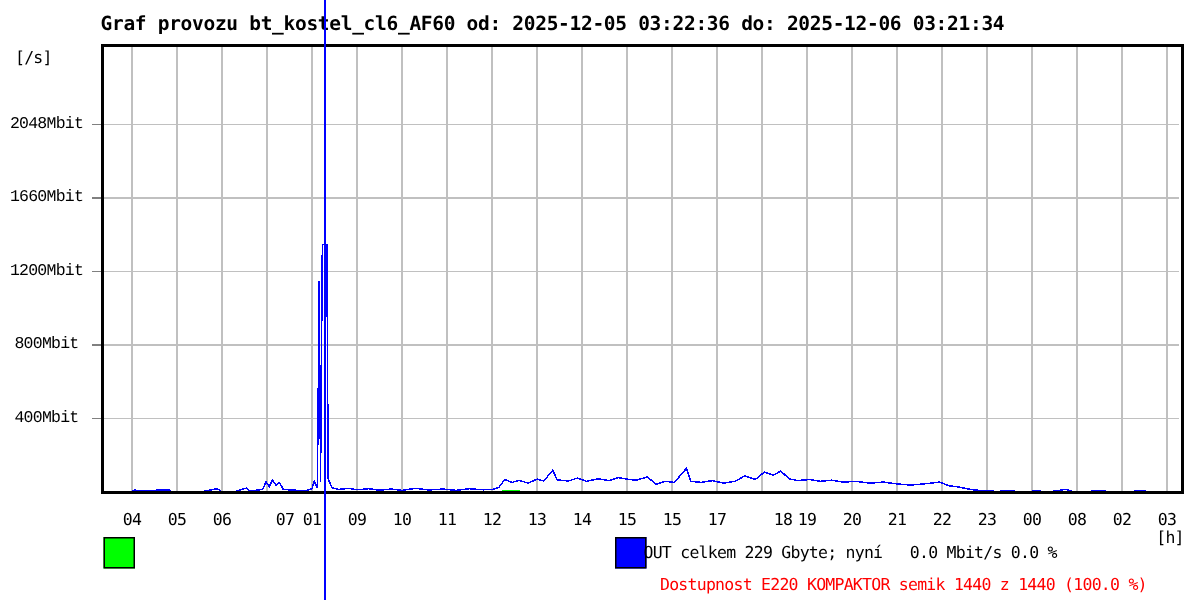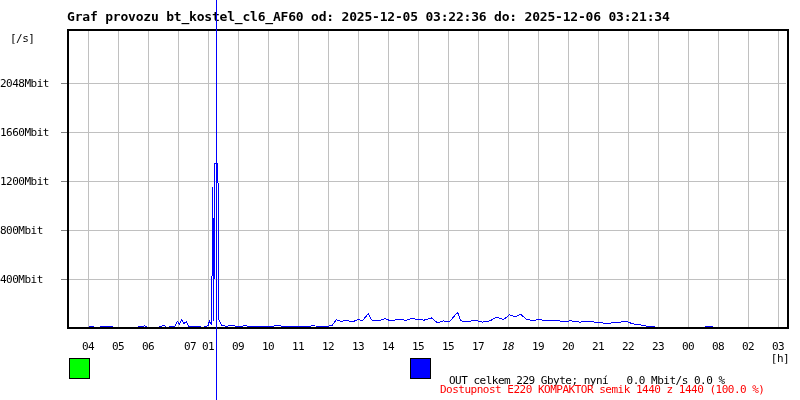--- a/index.html
+++ b/index.html
@@ -1,30 +1,30 @@
 <!DOCTYPE html>
 <html><head>
 <meta charset="utf-8">
 <style>
   html,body{margin:0;padding:0;background:#c0c0c0;}
   .screen{position:relative;width:800px;height:400px;background:#ffffff;
           font-family:"DejaVu Sans Mono",monospace;color:#000;overflow:hidden;}
   .title{position:absolute;left:67px;top:9px;font-size:13px;font-weight:bold;
          letter-spacing:-0.2px;white-space:pre;}
   .yunit{position:absolute;left:10px;top:32px;font-size:11px;letter-spacing:-0.5px;}
-  .ylab{position:absolute;left:0;width:62px;text-align:left;font-size:11px;letter-spacing:-0.5px;}
+  .ylab{position:absolute;left:0;width:62px;text-align:center;font-size:11px;letter-spacing:-0.5px;font-family:Liberation Mono, monospace;}
   .xlab{position:absolute;width:26px;text-align:center;top:340px;font-size:11px;letter-spacing:-0.5px;}
   .xunit{position:absolute;left:764px;top:352px;width:32px;text-align:center;
          font-size:11px;letter-spacing:-0.5px;}
   .swatch{position:absolute;top:358px;width:19px;height:19px;border:1px solid #000;}
   .swatch.in{left:69px;}
   .swatch.out{left:410px;}
   .legtext{position:absolute;top:362px;font-size:11px;letter-spacing:-0.5px;white-space:pre;}
   .legtext.in{left:100px;}
-  .legtext.out{left:449px;margin-top:12px;}
+  .legtext.out{left:429px;}
   .availability{position:absolute;left:440px;top:383px;font-size:11px;
                 letter-spacing:-0.5px;white-space:pre;text-align:center;}
   svg.plot{position:absolute;left:0;top:0;pointer-events:none;}
 </style>
 </head>
 <body>
 
 <div class="screen">
 
   <div class="title">Graf provozu bt_kostel_cl6_AF60 od: 2025-12-05 03:22:36 do: 2025-12-06 03:21:34</div>
@@ -45,21 +45,21 @@
       <div class="xlab" style="left: 195px;">01</div>
       <div class="xlab" style="left: 225px;">09</div>
       <div class="xlab" style="left: 255px;">10</div>
       <div class="xlab" style="left: 285px;">11</div>
       <div class="xlab" style="left: 315px;">12</div>
       <div class="xlab" style="left: 345px;">13</div>
       <div class="xlab" style="left: 375px;">14</div>
       <div class="xlab" style="left: 405px;">15</div>
       <div class="xlab" style="left: 435px;">15</div>
       <div class="xlab" style="left: 465px;">17</div>
-      <div class="xlab" style="left: 495px; font-style: italic;">18</div>
+      <div class="xlab" style="left: 509px;">18</div>
       <div class="xlab" style="left: 525px;">19</div>
       <div class="xlab" style="left: 555px;">20</div>
       <div class="xlab" style="left: 585px;">21</div>
       <div class="xlab" style="left: 615px;">22</div>
       <div class="xlab" style="left: 645px;">23</div>
       <div class="xlab" style="left: 675px;">00</div>
       <div class="xlab" style="left: 705px;">08</div>
       <div class="xlab" style="left: 735px;">02</div>
       <div class="xlab" style="left: 765px;">03</div>
     </div>

